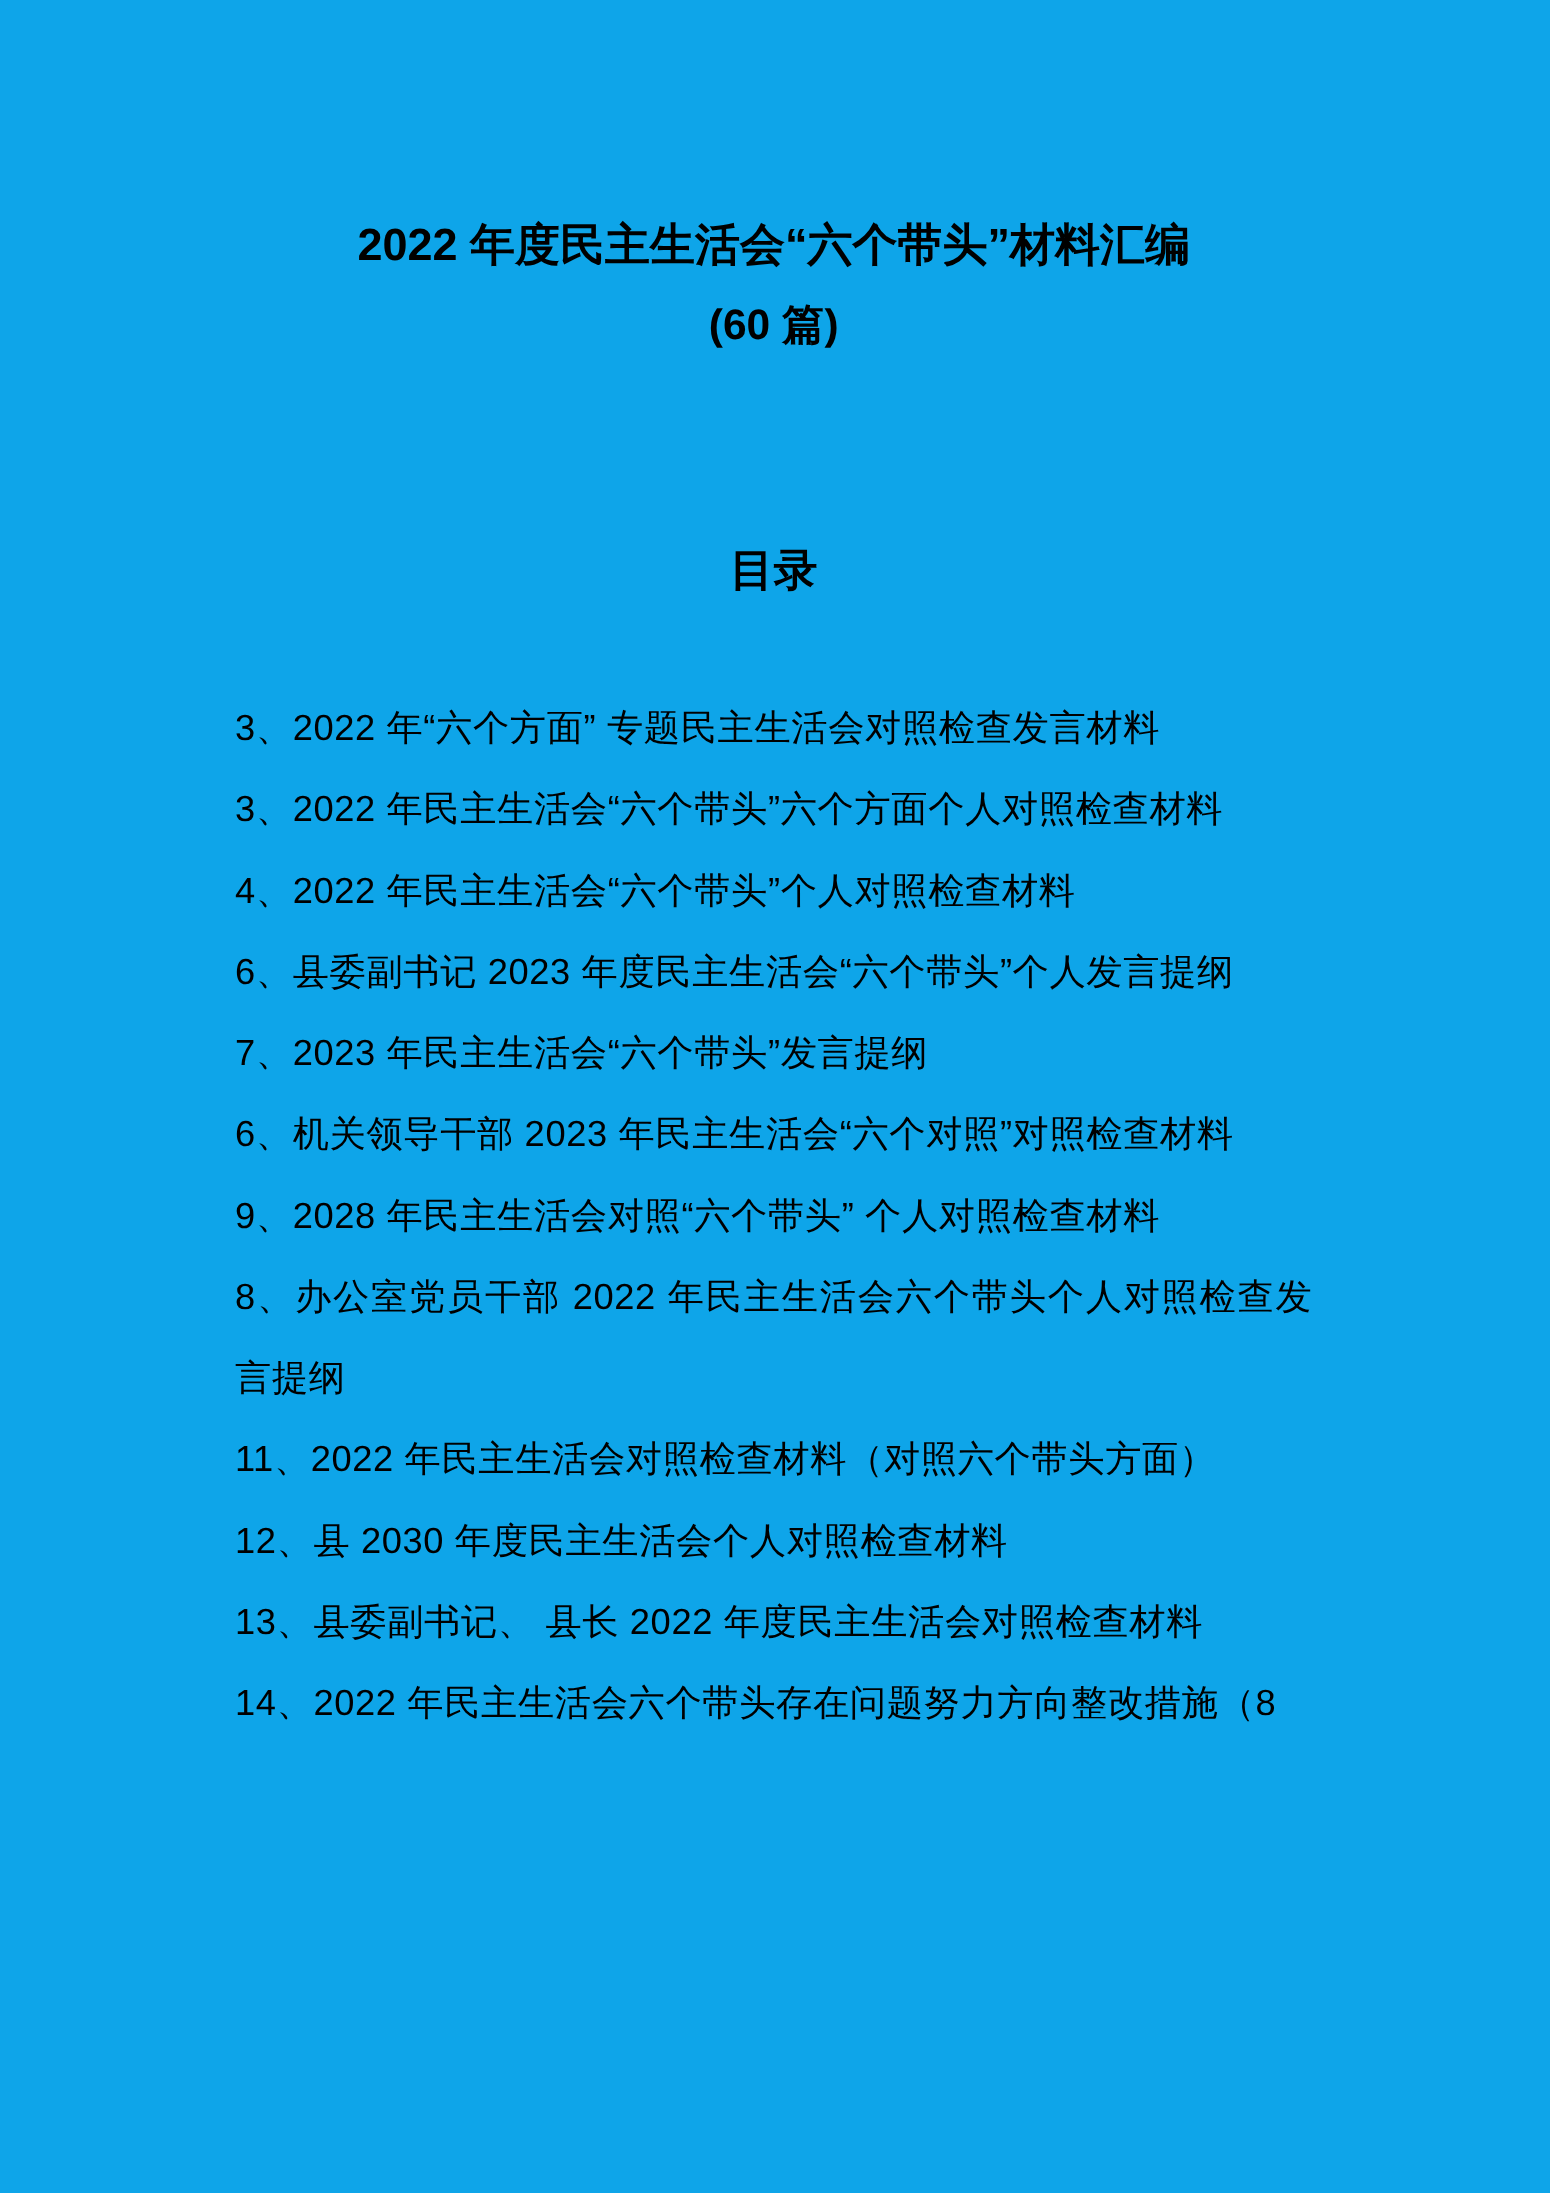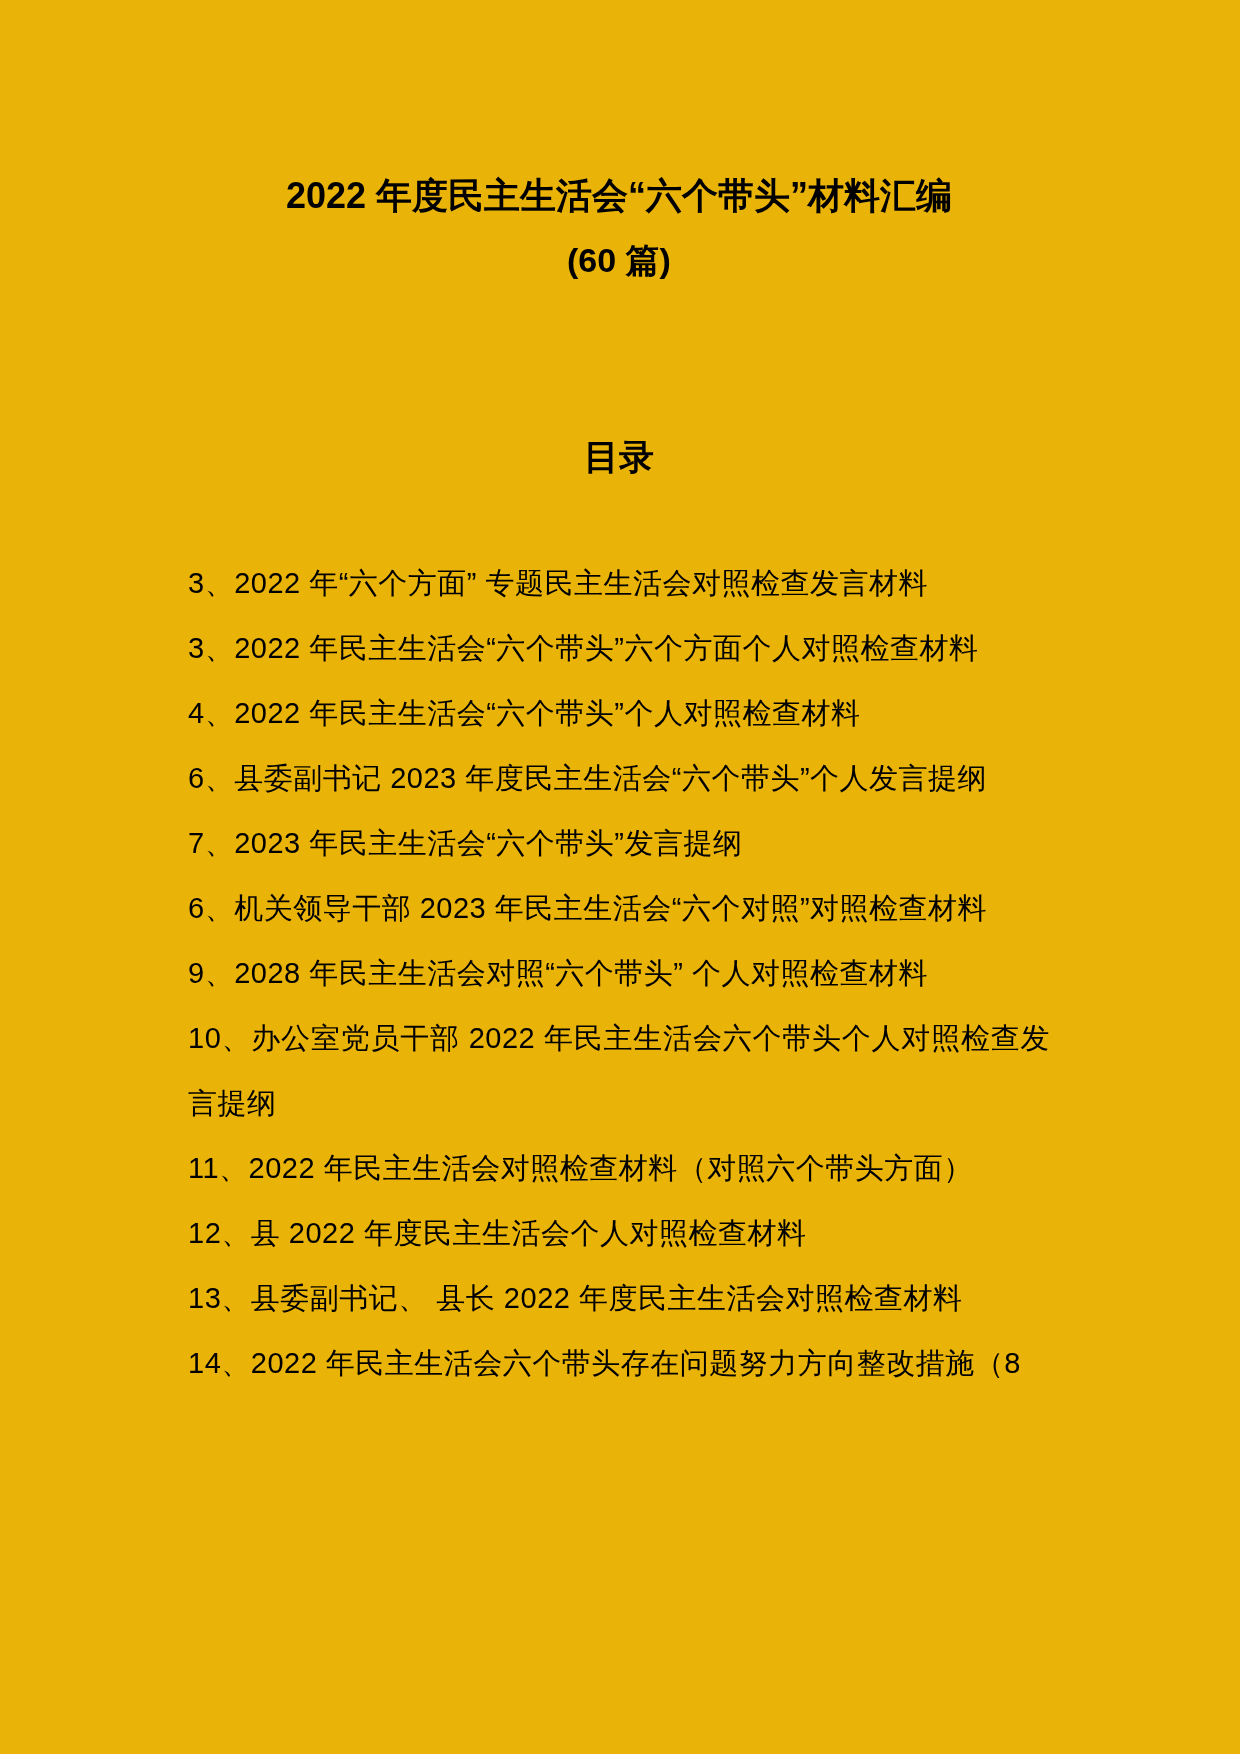--- a/index.html
+++ b/index.html
@@ -12,21 +12,21 @@
     height: 1754px;
     overflow: hidden;
     color: #000000;
     font-family: "Liberation Sans", sans-serif;
   }
   .page {
     box-sizing: border-box;
     width: 1240px;
     height: 1754px;
     padding: 163px 190px 0 188px;
-    background: #eab308;
+    background: #0ea5e9;
     overflow: hidden;
   }
   .doc-title {
     margin: 0;
     font-size: 36px;
     font-weight: 700;
     line-height: 65px;
     text-align: center;
     white-space: nowrap;
   }
@@ -64,19 +64,19 @@
   <div class="doc-subtitle">(60 篇)</div>
   <h2 class="toc-heading">目录</h2>
   <div class="toc-list">
       <p class="toc-item">3、2022 年“六个方面” 专题民主生活会对照检查发言材料</p>
       <p class="toc-item">3、2022 年民主生活会“六个带头”六个方面个人对照检查材料</p>
       <p class="toc-item">4、2022 年民主生活会“六个带头”个人对照检查材料</p>
       <p class="toc-item">6、县委副书记 2023 年度民主生活会“六个带头”个人发言提纲</p>
       <p class="toc-item">7、2023 年民主生活会“六个带头”发言提纲</p>
       <p class="toc-item">6、机关领导干部 2023 年民主生活会“六个对照”对照检查材料</p>
       <p class="toc-item">9、2028 年民主生活会对照“六个带头” 个人对照检查材料</p>
-      <p class="toc-item">10、办公室党员干部 2022 年民主生活会六个带头个人对照检查发言提纲</p>
+      <p class="toc-item">8、办公室党员干部 2022 年民主生活会六个带头个人对照检查发言提纲</p>
       <p class="toc-item">11、2022 年民主生活会对照检查材料（对照六个带头方面）</p>
-      <p class="toc-item">12、县 2022 年度民主生活会个人对照检查材料</p>
+      <p class="toc-item">12、县 2030 年度民主生活会个人对照检查材料</p>
       <p class="toc-item">13、县委副书记、 县长 2022 年度民主生活会对照检查材料</p>
       <p class="toc-item">14、2022 年民主生活会六个带头存在问题努力方向整改措施（8</p>
     </div>
 </div>
 
 </body></html>

